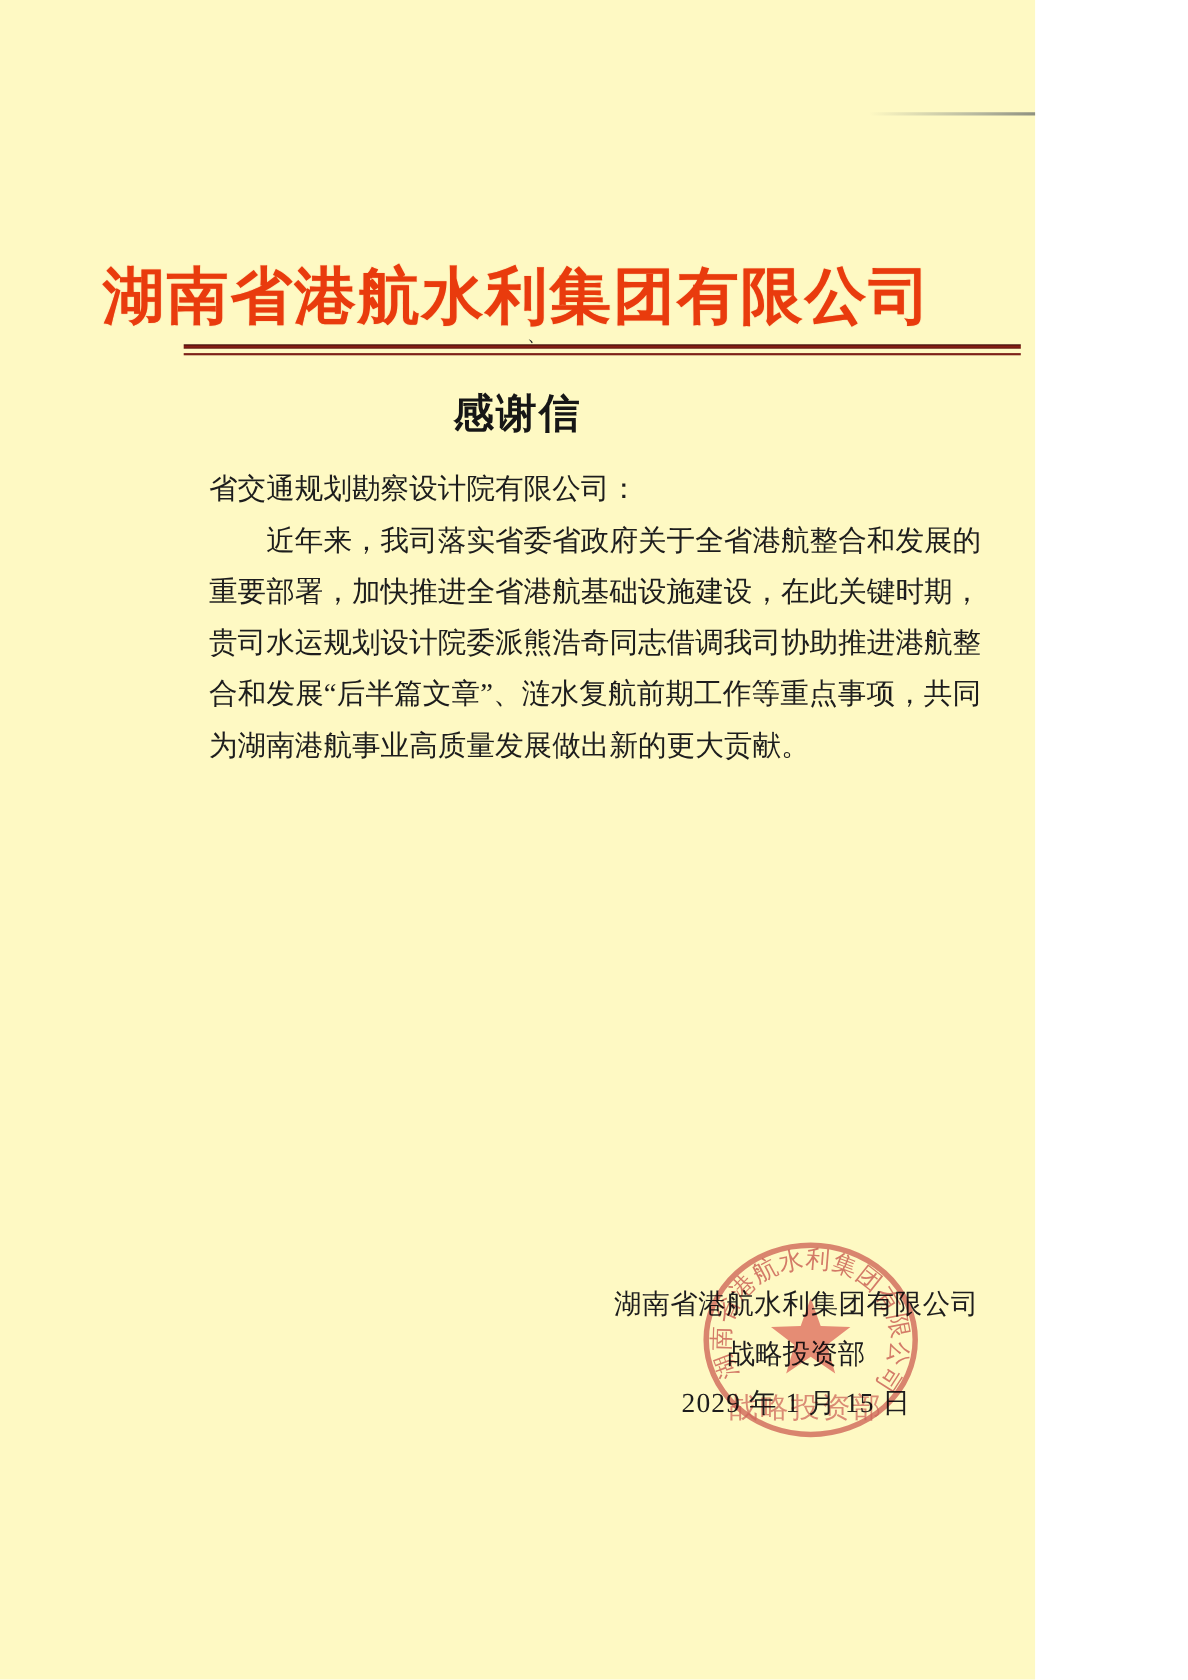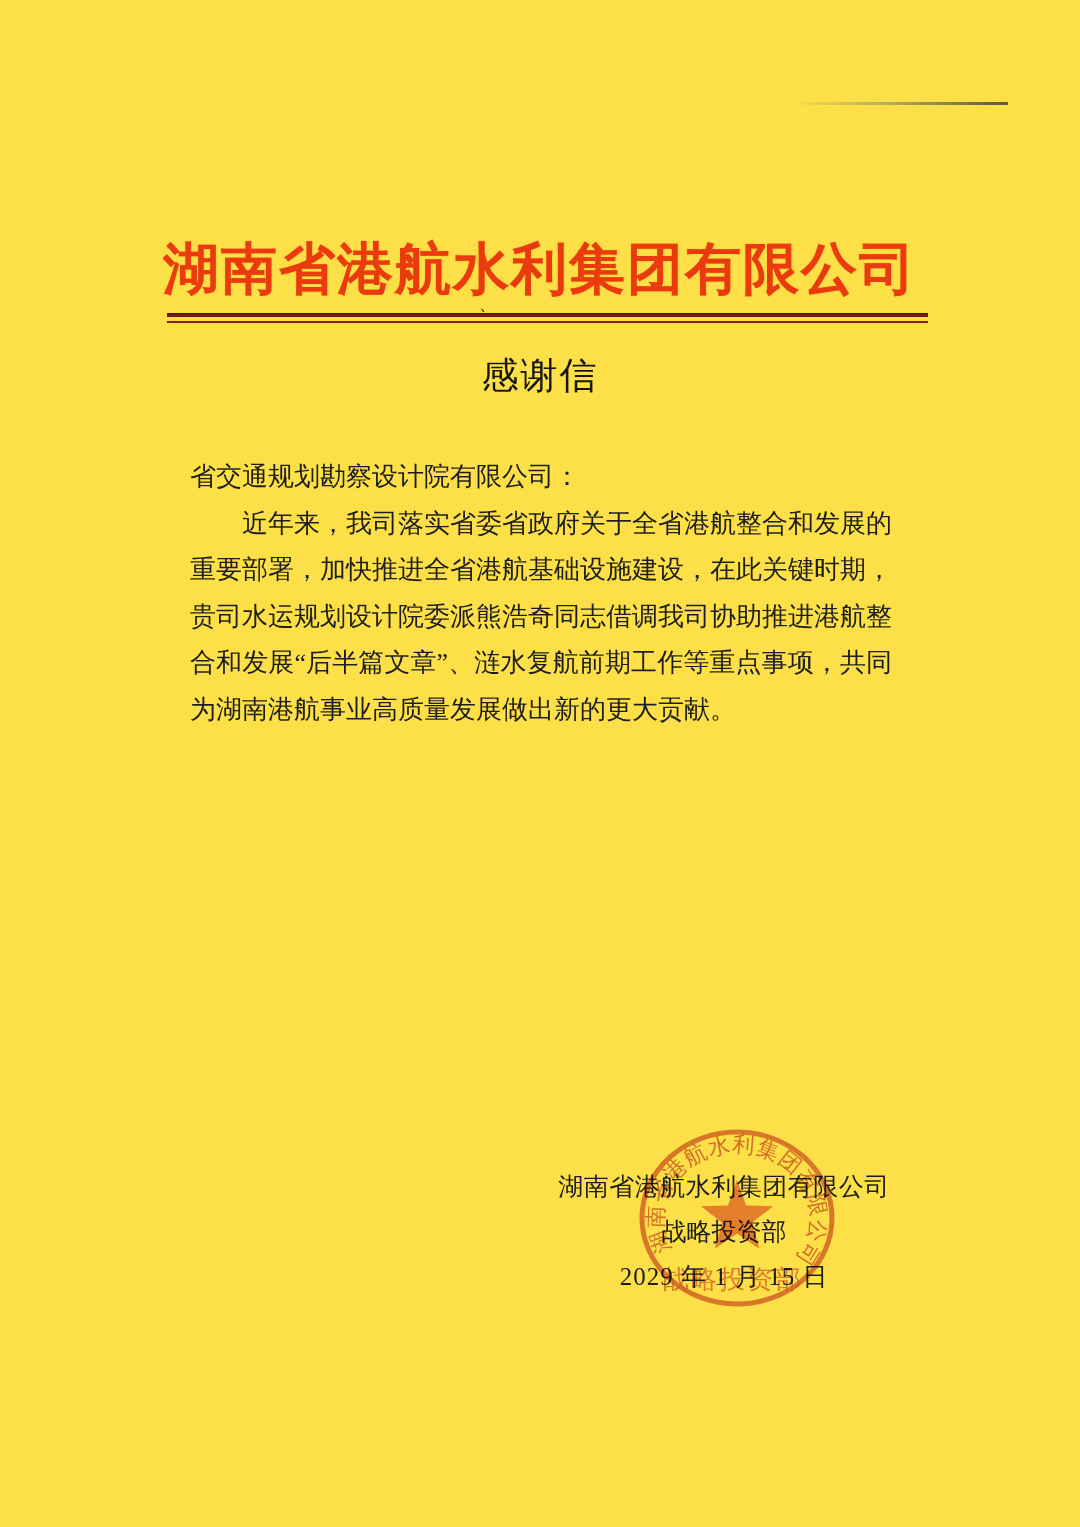--- a/index.html
+++ b/index.html
@@ -1,19 +1,19 @@
 <!DOCTYPE html>
 <html lang="zh"><head>
 <meta charset="utf-8">
 <style>
   html,body{margin:0;padding:0;background:#ffffff;}
   .page{
     position:relative;
-    width:1080px;height:1527px;
-    background:#fde047;
+    width:941px;height:1527px;
+    background:#fef9c3;
     overflow:hidden;
     font-family:"Liberation Serif","DejaVu Serif",serif;
     color:#1d1d1d;
   }
   
   .scan-artifact{
     position:absolute;left:790px;top:102px;width:218px;height:3px;
     background:linear-gradient(to right, rgba(120,130,140,0), rgba(96,106,116,.45) 45%, rgba(50,55,62,.8));
     border-radius:1px;
   }
@@ -35,32 +35,32 @@
     position:absolute;left:167px;top:313px;width:761px;height:4px;
     background:linear-gradient(to bottom,#3c0c08,#8c1f14 55%,#5a120c);
   }
   .rule-thin{
     position:absolute;left:167px;top:321px;width:761px;height:2px;
     background:#7d2219;
   }
   .doc-title{
     position:absolute;left:0;top:351px;width:100%;
     text-align:center;
-    font-size:37px;font-weight:400;color:#161616;
+    font-size:37px;font-weight:700;color:#161616;
     letter-spacing:2px;
   }
   
   .letter-body{
     position:absolute;left:190px;top:422px;width:702px;
     font-size:26px;line-height:46.5px;
     text-align:justify;text-justify:inter-ideograph;
     color:#1d1d1d;
   }
   .letter-body p{margin:0;text-indent:2em;}
-  .letter-body .salutation{text-indent:0;margin-top:32px;}
+  .letter-body .salutation{text-indent:0;}
   
   .signature{
     position:absolute;left:558px;top:1164px;width:332px;
     font-size:25px;line-height:45px;color:#1d1d1d;
     text-align:center;white-space:nowrap;
   }
   .signature .sig-company{letter-spacing:.5px;}
   .signature .sig-date{letter-spacing:1px;}
   
   .seal{

